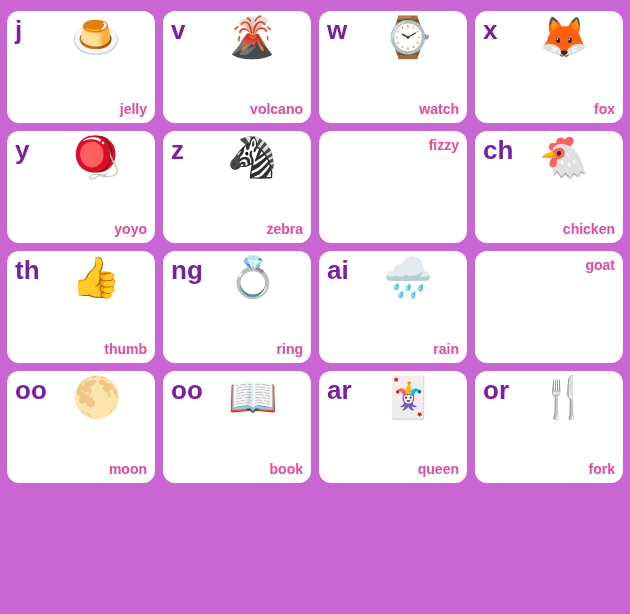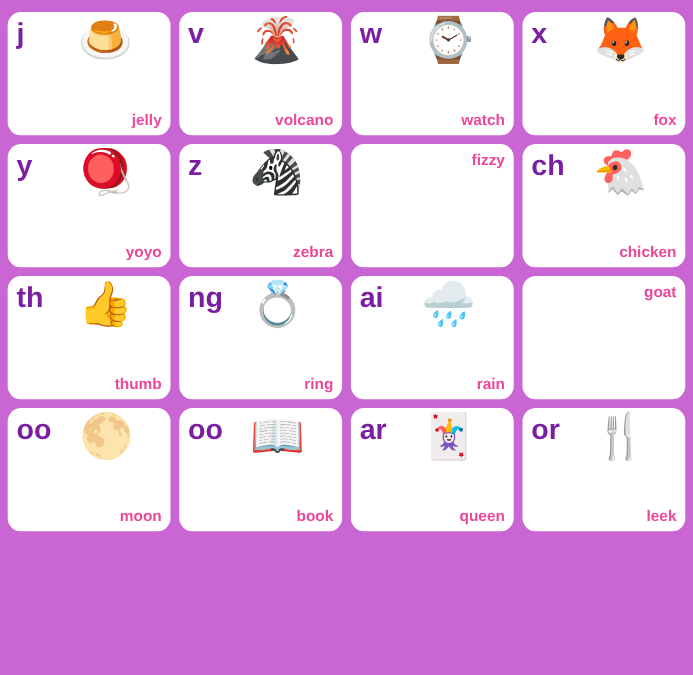--- a/index.html
+++ b/index.html
@@ -162,15 +162,15 @@
         <span class="letter">ar</span>
         <span class="emoji-area">🃏</span>
       </div>
       <div class="word">queen</div>
     </div>
     <div class="card">
       <div class="card-top">
         <span class="letter">or</span>
         <span class="emoji-area">🍴</span>
       </div>
-      <div class="word">leek</div>
+      <div class="word">fork</div>
     </div>
   </div>
 
 </body></html>

